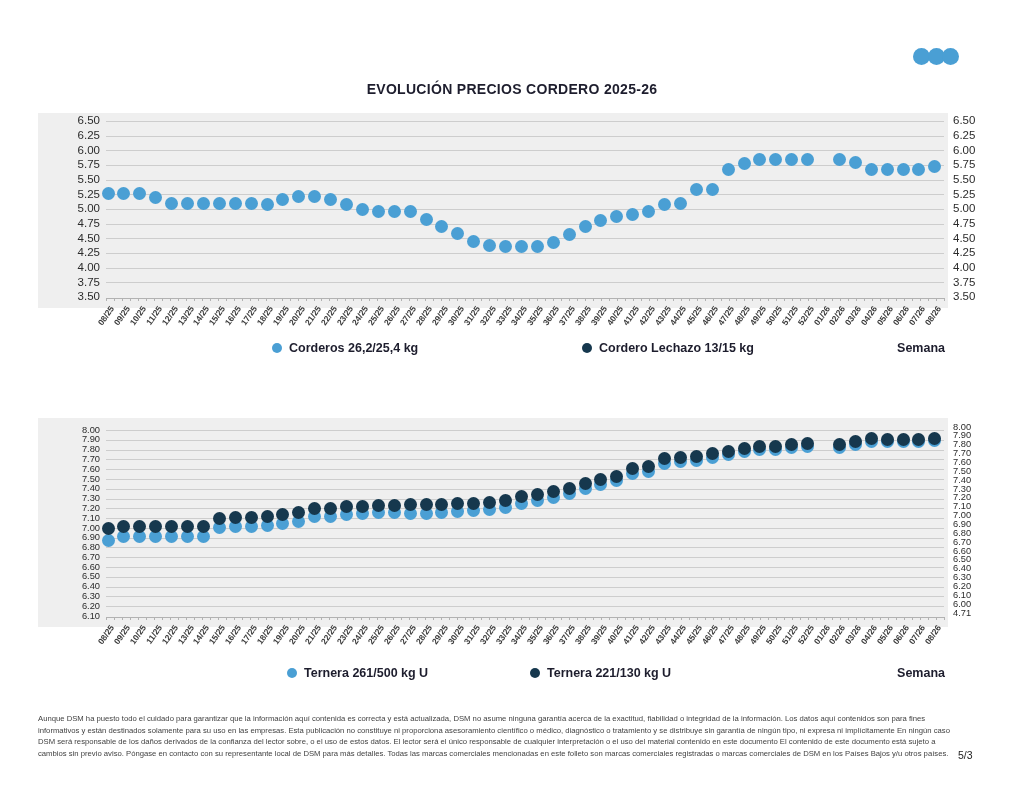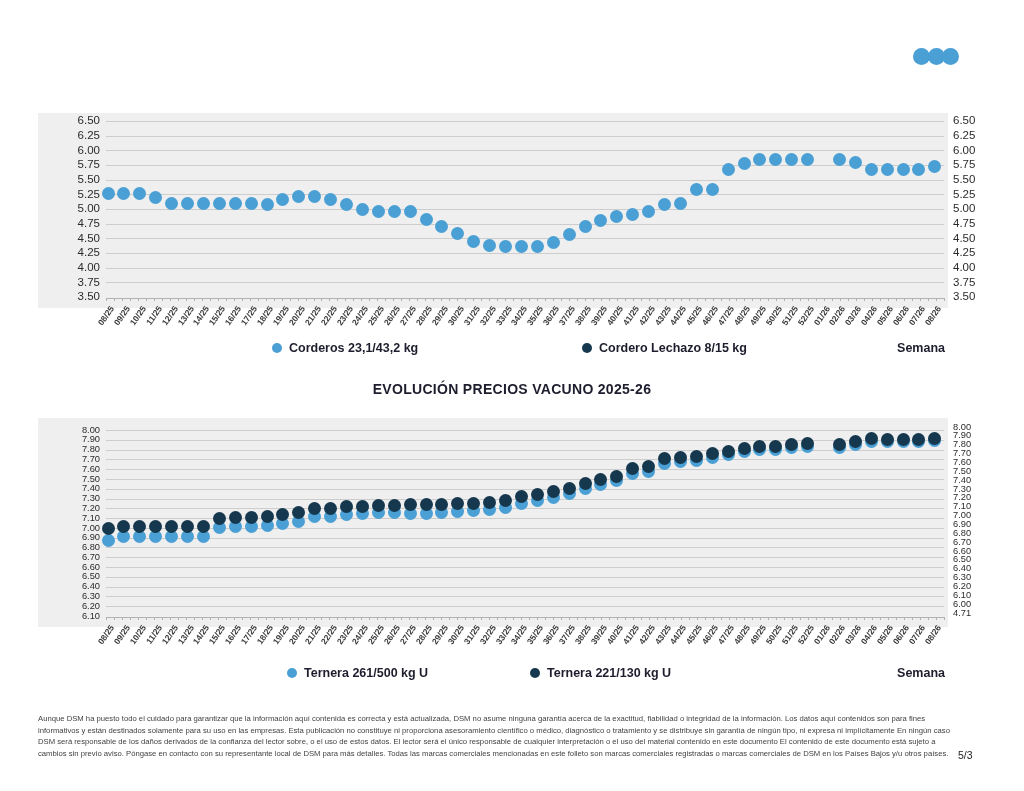--- a/index.html
+++ b/index.html
@@ -54,20 +54,21 @@
 <body>
 
 <div class="page">
 
   <div class="logo">
     <span class="logo-dot" style="background: rgb(74, 159, 212);"></span>
     <span class="logo-dot" style="background: rgb(74, 159, 212);"></span>
     <span class="logo-dot" style="background: rgb(74, 159, 212);"></span>
   </div>
 
+  <h2 class="chart-title" id="title-0">EVOLUCIÓN PRECIOS CORDERO 2025-26</h2>
   <div class="y-title" id="ytitle-0">Precio (€/kg)</div>
   <div class="layer" id="layer-0">
       <div class="panel" style="left: 38px; top: 113px; width: 910px; height: 195px;"></div>
       <div class="gridline" style="left: 106px; top: 121px; width: 838px;"></div>
       <div class="ytick left" style="left: 55px; top: 114.33px; font-size: 11.5px;">6.50</div>
       <div class="gridline" style="left: 106px; top: 135.667px; width: 838px;"></div>
       <div class="ytick left" style="left: 55px; top: 128.997px; font-size: 11.5px;">6.25</div>
       <div class="gridline" style="left: 106px; top: 150.333px; width: 838px;"></div>
       <div class="ytick left" style="left: 55px; top: 143.663px; font-size: 11.5px;">6.00</div>
       <div class="gridline" style="left: 106px; top: 165px; width: 838px;"></div>
@@ -311,30 +312,29 @@
       <div class="dot" style="left: 848.8px; top: 156.153px; width: 13px; height: 13px; background: rgb(74, 159, 212);"></div>
       <div class="dot" style="left: 864.7px; top: 162.607px; width: 13px; height: 13px; background: rgb(74, 159, 212);"></div>
       <div class="dot" style="left: 880.6px; top: 162.607px; width: 13px; height: 13px; background: rgb(74, 159, 212);"></div>
       <div class="dot" style="left: 896.5px; top: 162.607px; width: 13px; height: 13px; background: rgb(74, 159, 212);"></div>
       <div class="dot" style="left: 912.4px; top: 162.607px; width: 13px; height: 13px; background: rgb(74, 159, 212);"></div>
       <div class="dot" style="left: 928.3px; top: 159.673px; width: 13px; height: 13px; background: rgb(74, 159, 212);"></div>
     </div>
   <div class="legend" id="legend-0">
     <span class="legend-item" style="left:272px;">
       <span class="legend-dot" style="background: rgb(74, 159, 212);"></span>
-      <span>Corderos 23,1/43,2 kg</span>
+      <span>Corderos 26,2/25,4 kg</span>
     </span>
     <span class="legend-item" style="left:582px;">
       <span class="legend-dot" style="background: rgb(22, 56, 78);"></span>
-      <span>Cordero Lechazo 8/15 kg</span>
+      <span>Cordero Lechazo 13/15 kg</span>
     </span>
     <span class="x-axis-title">Semana</span>
   </div>
 
-  <h2 class="chart-title" id="title-1">EVOLUCIÓN PRECIOS VACUNO 2025-26</h2>
   <div class="y-title" id="ytitle-1">Precio (€/kg canal)</div>
   <div class="layer" id="layer-1">
       <div class="panel" style="left: 38px; top: 418px; width: 910px; height: 209px;"></div>
       <div class="gridline" style="left: 106px; top: 430px; width: 838px;"></div>
       <div class="ytick left" style="left: 55px; top: 424.606px; font-size: 9.3px;">8.00</div>
       <div class="gridline" style="left: 106px; top: 439.789px; width: 838px;"></div>
       <div class="ytick left" style="left: 55px; top: 434.395px; font-size: 9.3px;">7.90</div>
       <div class="gridline" style="left: 106px; top: 449.579px; width: 838px;"></div>
       <div class="ytick left" style="left: 55px; top: 444.185px; font-size: 9.3px;">7.80</div>
       <div class="gridline" style="left: 106px; top: 459.368px; width: 838px;"></div>

